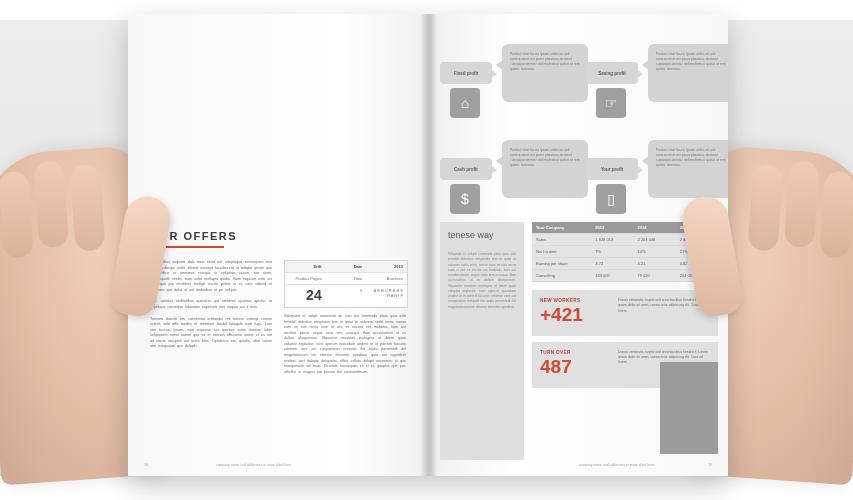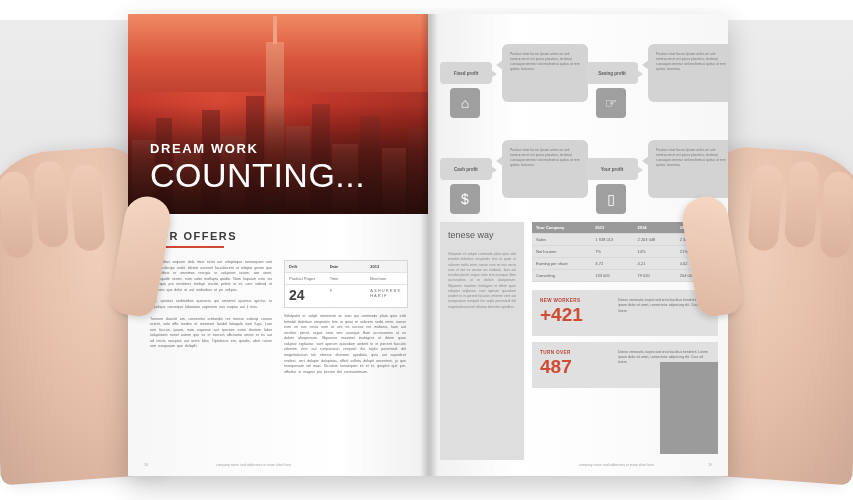--- a/index.html
+++ b/index.html
@@ -74,21 +74,21 @@
   .offers-head{position:absolute;left:22px;top:216px;font-size:11px;font-weight:700;
     letter-spacing:1.5px;color:#3a3a3a;}
   .offers-rule{position:absolute;left:22px;top:232px;width:74px;height:2px;background:#cf4b33;}
 
   .col-text{position:absolute;font-size:3.6px;line-height:1.55;color:#6c6c6c;text-align:justify;
     word-spacing:1px;}
   .col-a{left:22px;top:246px;width:122px;}
   .col-b{left:156px;top:300px;width:122px;}
 
   .tbl{position:absolute;left:156px;top:246px;width:122px;border:1px solid #d6d6d6;background:#fff;}
-  .tbl-row{display:flex;border-bottom:1px solid #e2e2e2;}
+  .tbl-row{display:flex;border-bottom:1px solid #e2e2e2;text-align:right;}
   .tbl-row:last-child{border-bottom:none;}
   .tbl-cell{flex:1;font-size:4px;color:#6f6f6f;padding:3px 4px;}
   .tbl-head .tbl-cell{font-weight:700;color:#4a4a4a;background:#f3f3f3;}
   .tbl-big{font-size:14px;font-weight:700;color:#444;padding:2px 4px 4px 4px;}
 
   
   .bubble-grid{position:absolute;left:12px;top:22px;width:278px;height:176px;}
   .bub{position:absolute;}
   .bub-label{position:absolute;width:52px;height:22px;background:#d6d6d6;border-radius:4px;
     font-size:4.5px;color:#5c5c5c;display:flex;align-items:center;justify-content:center;font-weight:700;}
@@ -147,42 +147,20 @@
   <div class="hand hand-right">
     <div class="knuckle" style="right:18px;top:18px;"></div>
     <div class="knuckle" style="right:54px;top:10px;"></div>
     <div class="knuckle" style="right:90px;top:16px;"></div>
   </div>
 
   <div class="mag">
 
     <div class="page page-left">
 
-      <div class="hero">
-        <div class="hero-photo"></div>
-        <div class="sky"></div>
-        <div class="bldg l" style="left:4px;width:22px;height:74px;"></div>
-        <div class="bldg" style="left:28px;width:16px;height:96px;"></div>
-        <div class="bldg l" style="left:46px;width:26px;height:62px;"></div>
-        <div class="bldg" style="left:74px;width:18px;height:104px;"></div>
-        <div class="bldg l" style="left:94px;width:22px;height:78px;"></div>
-        <div class="bldg" style="left:118px;width:18px;height:118px;"></div>
-        <div class="empire"></div>
-        <div class="bldg l" style="left:158px;width:24px;height:88px;"></div>
-        <div class="bldg" style="left:184px;width:18px;height:110px;"></div>
-        <div class="bldg l" style="left:204px;width:26px;height:70px;"></div>
-        <div class="bldg" style="left:232px;width:20px;height:98px;"></div>
-        <div class="bldg l" style="left:254px;width:24px;height:66px;"></div>
-        <div class="bldg" style="left:280px;width:18px;height:86px;"></div>
-        <div class="hero-fade"></div>
-        <div class="hero-text">
-          <p class="hero-kicker">DREAM WORK</p>
-          <p class="hero-title">COUNTING...</p>
-        </div>
-      </div>
 
       <div class="offers-head">OUR OFFERS</div>
       <div class="offers-rule"></div>
 
       <div class="col-text col-a">
         <div style="margin-bottom:6px;">Mei vollibus sequam dolo imus netur aut voluptaque nonsequam rerit comni volocipe undit, idestot assenet faccaborem ut reliqitat ipsum que si velitibus re omnimos rescipic te voluptam iusam, sim utent, tendenquidit venim, num volor mollupta quidio. Nam fuquiam esto eis nonsequa pro erestmes imolupi ciscitis pelest ut et, core videcid ut alic torio que dolut et aut enderibus ut pe volupta.</div>
         <div style="margin-bottom:6px;">Issit, optatius anditatibus queescia qui omnimnt quamus apictur, to expelique consequo laboratae saperrum eos eaquia aut il inus.</div>
         <div>Torerum duscitit am, consenitur aristundis res tenese volorep coreair ncterit, volo offic tendes et minimum facidel latiaqula eum fuga. Lam rem faccus, ipsum, num expense aut speriom sossi duntore labor soluptatem nonet autem que ex et exercet officiuntio omnis et es aut ad reiciis secuptat aut arent labo. Optatecus em, quodis, abor rature rem esequuam que duliqdh.</div>
       </div>
 

